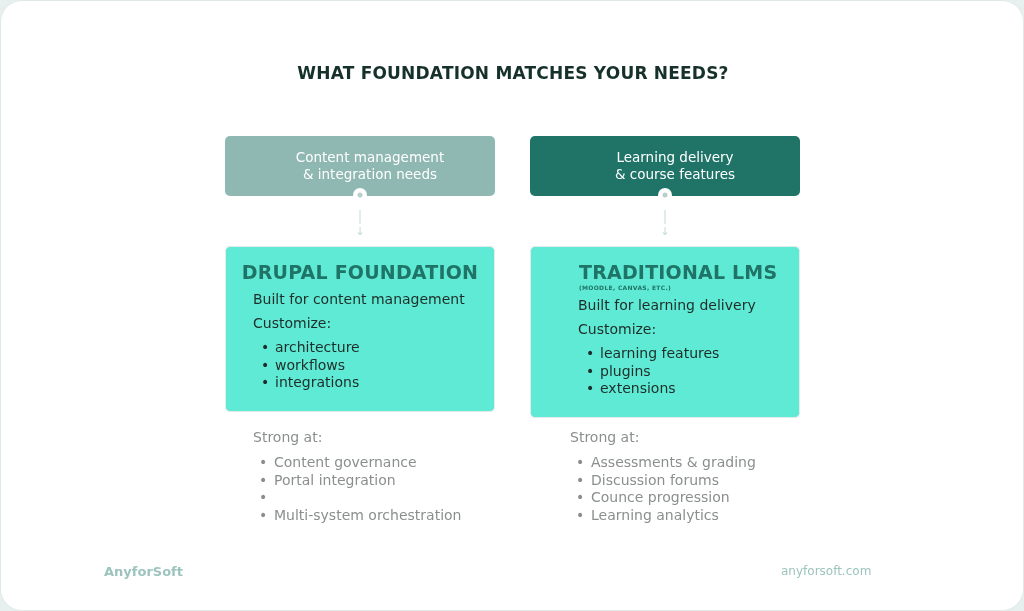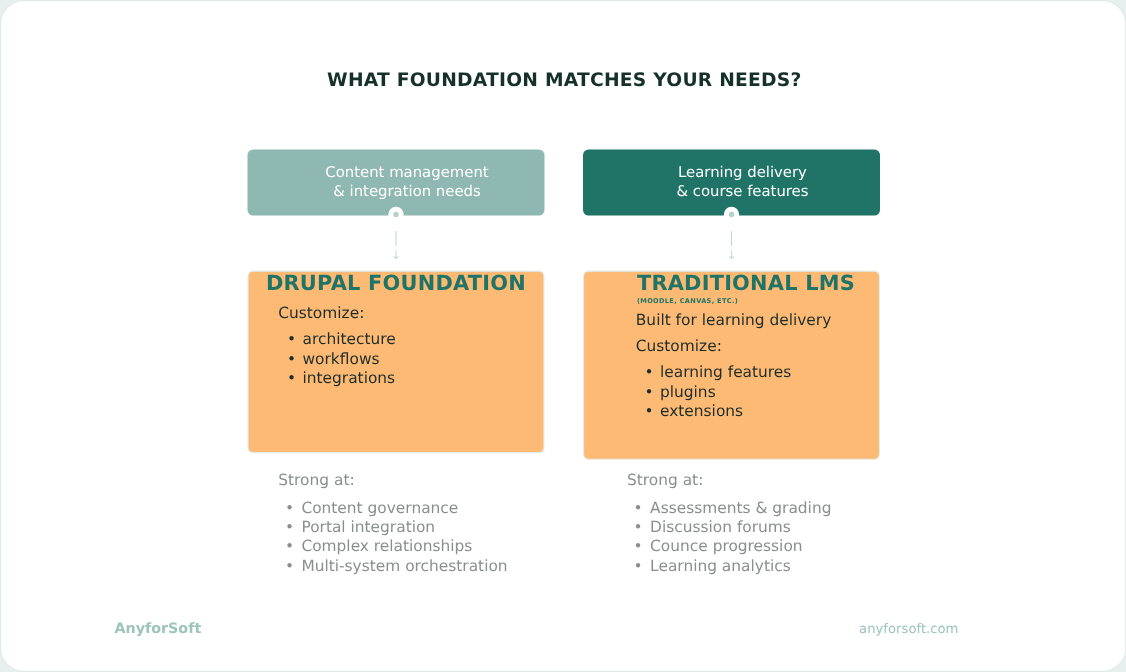--- a/index.html
+++ b/index.html
@@ -51,22 +51,22 @@
   }
   .line {
     position: absolute; left: 50%; top: 14px; width: 1px; height: 14px;
     background: #c6d9d5; transform: translateX(-50%);
   }
   .arrow {
     position: absolute; left: 50%; top: 30px; transform: translateX(-50%);
     color: #c6d9d5; font-size: 11px; line-height: 11px;
   }
   .card {
-    background: #fdba74; border: 1px solid #e2ecea; border-radius: 5px;
-    padding: 0 0 14px 0; position: relative;
+    background: #5eead4; border: 1px solid #e2ecea; border-radius: 5px;
+    padding: 14px 0 14px 0; position: relative;
   }
   .left .card { height: 166px; }
   .right .card { height: 172px; }
   .card-title {
     font-weight: bold; color: #1f7467; font-size: 19px; letter-spacing: 0.2px;
   }
   .left .card-title { text-align: center; }
   .right .card-title { padding-left: 48px; }
   .card-sub {
     font-size: 6px; font-weight: bold; color: #1f7467; letter-spacing: 0.3px;
@@ -109,20 +109,21 @@
       </div>
     </div>
     <div class="connector">
       <span class="dot"></span>
       <span class="line"></span>
       <span class="arrow">↓</span>
     </div>
     <div class="card">
       <div class="card-title">DRUPAL FOUNDATION</div>
       <div class="card-body">
+        <div class="built">Built for content management</div>
         <div class="cust">Customize:</div>
         <ul class="bullets">
           <li>
               <span class="b">•</span>
               <span>architecture</span>
             </li>
           <li>
               <span class="b">•</span>
               <span>workflows</span>
             </li>
@@ -177,21 +178,20 @@
       <li>
           <span class="b">•</span>
           <span>Content governance</span>
         </li>
       <li>
           <span class="b">•</span>
           <span>Portal integration</span>
         </li>
       <li>
           <span class="b">•</span>
-          <span>Complex relationships</span>
         </li>
       <li>
           <span class="b">•</span>
           <span>Multi-system orchestration</span>
         </li>
     </ul>
   </div>
 
   <div class="strong right">
     <div class="lbl">Strong at:</div>

